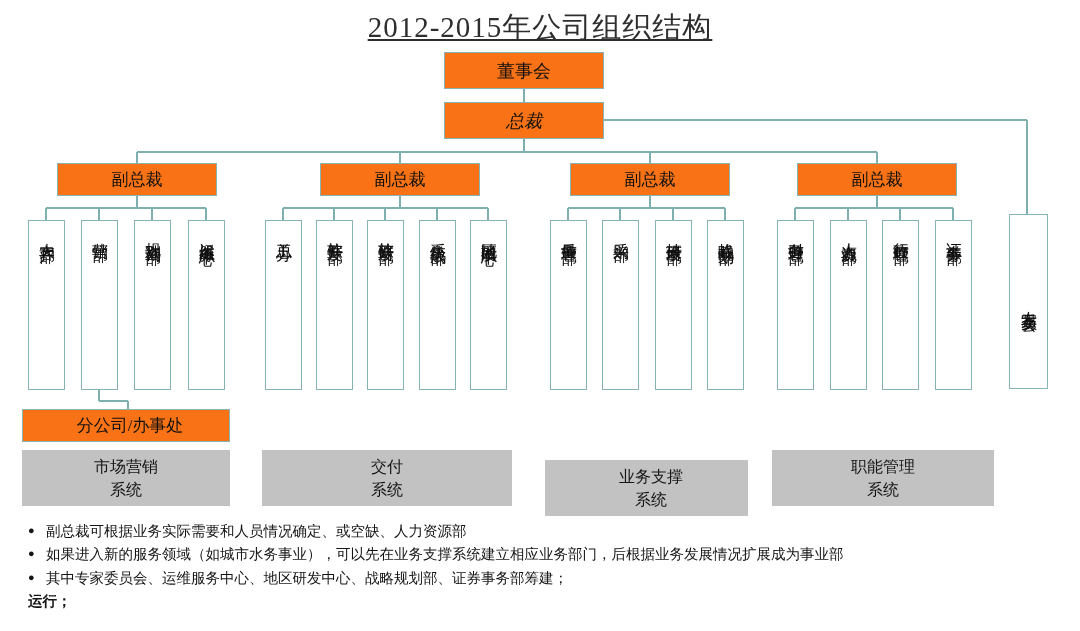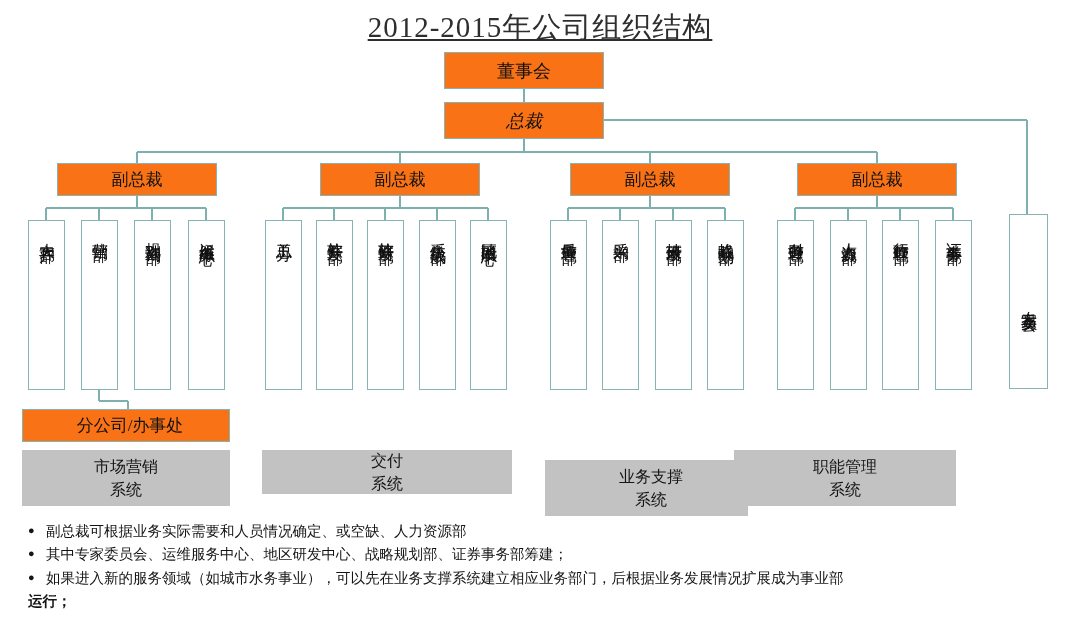--- a/index.html
+++ b/index.html
@@ -258,41 +258,41 @@
   </div>
 
   <div class="node" style="left:22px; top:409px; width:208px; height:33px;padding-left:8px;">
     <span>分公司/办事处</span>
   </div>
 
   <div class="sysbar" style="left:22px; top:450px; width:208px; height:56px;">
     <span>市场营销</span>
     <span>系统</span>
   </div>
-  <div class="sysbar" style="left:262px; top:450px; width:250px; height:44px;">
+  <div class="sysbar" style="left:262px; top:450px; width:250px; height:56px;">
     <span>交付</span>
     <span>系统</span>
   </div>
   <div class="sysbar" style="left:545px; top:460px; width:203px; height:56px;padding-left:9px;">
     <span>业务支撑</span>
     <span>系统</span>
   </div>
-  <div class="sysbar" style="left:734px; top:450px; width:222px; height:56px;">
+  <div class="sysbar" style="left:772px; top:450px; width:222px; height:56px;">
     <span>职能管理</span>
     <span>系统</span>
   </div>
 
   <div class="notes">
     <span class="note-line">
       <span class="bullet">●</span><span>副总裁可根据业务实际需要和人员情况确定、或空缺、人力资源部</span>
     </span>
     <span class="note-line">
+      <span class="bullet">●</span><span>如果进入新的服务领域（如城市水务事业），可以先在业务支撑系统建立相应业务部门，后根据业务发展情况扩展成为事业部</span>
+    </span>
+    <span class="note-line">
       <span class="bullet">●</span><span>其中专家委员会、运维服务中心、地区研发中心、战略规划部、证券事务部筹建；</span>
-    </span>
-    <span class="note-line">
-      <span class="bullet">●</span><span>如果进入新的服务领域（如城市水务事业），可以先在业务支撑系统建立相应业务部门，后根据业务发展情况扩展成为事业部</span>
     </span>
     <span class="note-line note-indent">
       <span>运行；</span>
     </span>
   </div>
 
 </div>
 
 </body></html>

